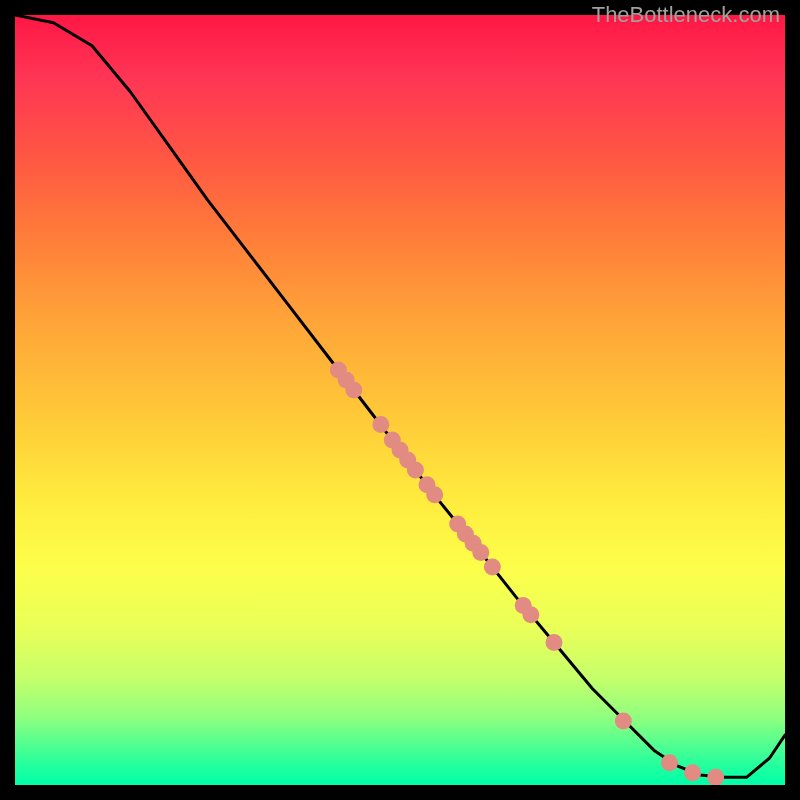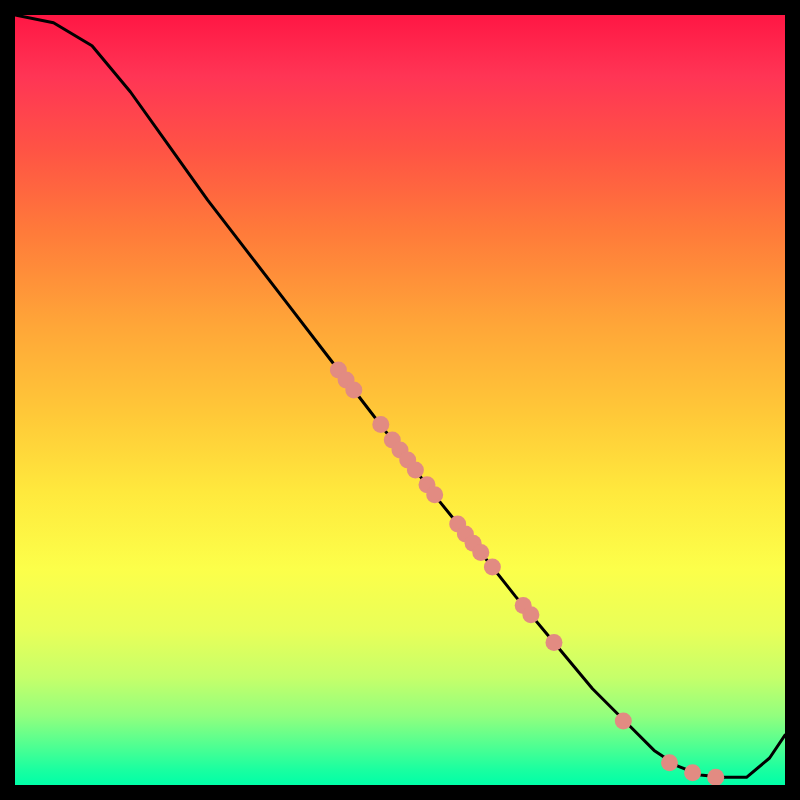--- a/index.html
+++ b/index.html
@@ -47,20 +47,21 @@
     position: absolute;
     left: 0; top: 0;
     width: 770px; height: 770px;
     pointer-events: none;
   }
 </style>
 </head>
 <body>
 
 <div class="chart-container">
+  <div class="watermark">TheBottleneck.com</div>
   <div class="plot-area">
     <svg class="overlay" id="chart-svg" viewBox="0 0 770 770">
         <path d="M0.0 0.0 L38.5 7.7 L77.0 30.8 L115.5 77.0 L154.0 130.9 L192.5 184.8 L231.0 234.9 L269.5 284.9 L308.0 335.0 L346.5 385.0 L385.0 435.1 L423.5 485.1 L462.0 532.8 L500.5 581.4 L539.0 627.5 L577.5 673.8 L616.0 712.3 L639.1 735.4 L662.2 750.8 L685.3 760.0 L708.4 762.3 L731.5 762.3 L754.6 743.0 L770.0 720.0 " fill="none" stroke="#000" stroke-width="3" stroke-linejoin="round" stroke-linecap="round"></path>
         <circle cx="323.4" cy="355.0" r="8.5" fill="#e28b82"></circle>
         <circle cx="331.1" cy="365.0" r="8.5" fill="#e28b82"></circle>
         <circle cx="338.8" cy="375.0" r="8.5" fill="#e28b82"></circle>
         <circle cx="365.8" cy="409.6" r="8.5" fill="#e28b82"></circle>
         <circle cx="377.3" cy="425.0" r="8.5" fill="#e28b82"></circle>
         <circle cx="385.0" cy="435.1" r="8.5" fill="#e28b82"></circle>
         <circle cx="392.7" cy="445.1" r="8.5" fill="#e28b82"></circle>

